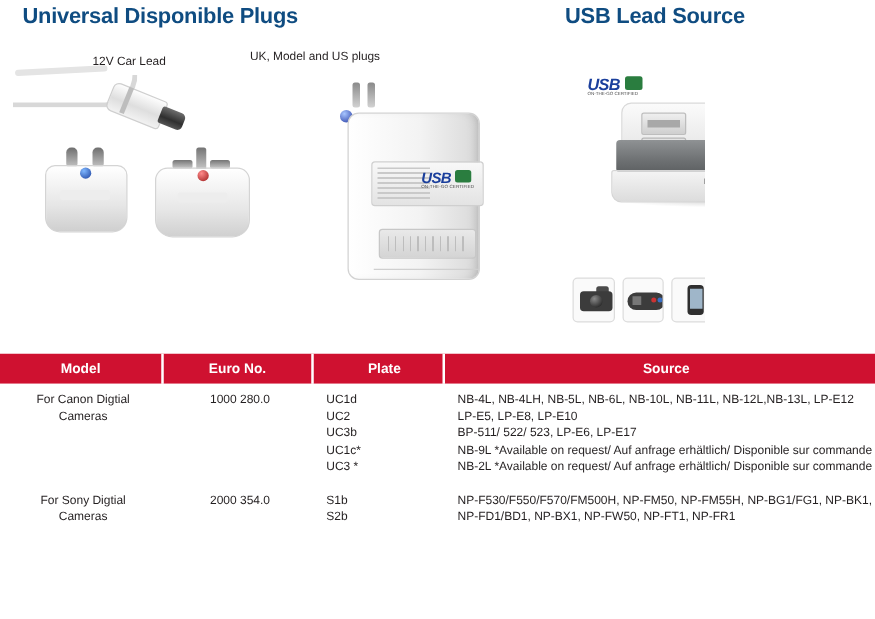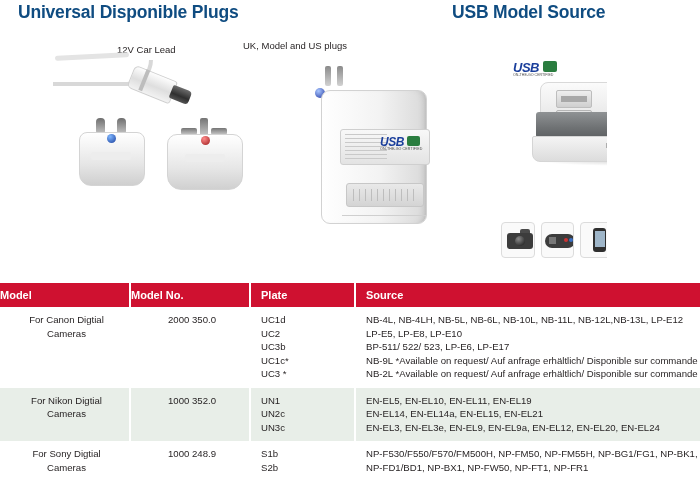--- a/index.html
+++ b/index.html
@@ -37,21 +37,20 @@
   }
   #caption-car { left: 74px; top: 44px; }
   #caption-plugs { left: 200px; top: 40px; }
 
   
   .photo-area {
     position: absolute;
     left: 0; top: 0;
     width: 564px; height: 277px;
     overflow: hidden;
-    margin-left: 43px;
   }
 
   
   .car-cable {
     position: absolute;
     left: 10px; top: 50px;
     width: 130px; height: 42px;
   }
   .car-cable .wire {
     position: absolute;
@@ -444,25 +443,25 @@
     width: 700px;
     table-layout: fixed;
     font-size: 9.6px;
   }
   table.spec th {
     background: #cf1130;
     color: #ffffff;
     font-size: 11px;
     font-weight: bold;
     height: 24px;
-    text-align: left;
+    text-align: center;
     padding: 0 0 0 10px;
     border-right: 2px solid #ffffff;
   }
-  table.spec th.c { text-align: left; padding-left: 0; }
+  table.spec th.c { text-align: center; padding-left: 0; }
   table.spec th:last-child { border-right: none; }
   table.spec td {
     vertical-align: top;
     padding: 6px 6px 7px 10px;
     border-right: 2px solid #ffffff;
     line-height: 13.5px;
     color: #231f20;
   }
   table.spec td:last-child { border-right: none; }
   tr.row-a td { background: #ffffff; }
@@ -473,21 +472,21 @@
   td.battery { white-space: nowrap; }
   .colw1 { width: 130px; }
   .colw2 { width: 120px; }
   .colw3 { width: 105px; }
   .colw4 { width: 345px; }
 </style>
 </head>
 <body>
 
 <div class="heading" id="heading-left">Universal Disponible Plugs</div>
-<div class="heading" id="heading-right">USB Model Source</div>
+<div class="heading" id="heading-right">USB Lead Source</div>
 
 <div class="photo-area">
 
   <div class="caption" id="caption-car">12V Car Lead</div>
   <div class="caption" id="caption-plugs">UK, Model and US plugs</div>
 
   <div class="car-cable">
     <div class="wire"></div>
     <div class="wire2"></div>
   </div>
@@ -595,39 +594,33 @@
   <table class="spec">
     <colgroup>
       <col class="colw1">
         <col class="colw2">
         <col class="colw3">
         <col class="colw4">
     </colgroup>
     <thead>
       <tr>
         <th class="c">Model</th>
-        <th class="c">Model No.</th>
+        <th class="c">Euro No.</th>
         <th>Plate</th>
         <th>Source</th>
       </tr>
     </thead>
     <tbody>
       <tr class="row-a">
         <td class="model">For Canon Digtial<br>Cameras</td>
-        <td class="modelno">2000 350.0</td>
+        <td class="modelno">1000 280.0</td>
         <td class="plate">UC1d<br>UC2<br>UC3b<br>UC1c*<br>UC3 *</td>
         <td class="battery">NB-4L, NB-4LH, NB-5L, NB-6L, NB-10L, NB-11L, NB-12L,NB-13L, LP-E12<br>LP-E5, LP-E8, LP-E10<br>BP-511/ 522/ 523, LP-E6,  LP-E17<br>NB-9L  *Available on request/ Auf anfrage erhältlich/ Disponible sur commande<br>NB-2L  *Available on request/ Auf anfrage erhältlich/ Disponible sur commande</td>
       </tr>
-      <tr class="row-b">
-        <td class="model">For Nikon Digtial<br>Cameras</td>
-        <td class="modelno">1000 352.0</td>
-        <td class="plate">UN1<br>UN2c<br>UN3c</td>
-        <td class="battery">EN-EL5, EN-EL10, EN-EL11, EN-EL19<br>EN-EL14, EN-EL14a, EN-EL15, EN-EL21<br>EN-EL3, EN-EL3e, EN-EL9, EN-EL9a, EN-EL12, EN-EL20, EN-EL24</td>
-      </tr>
       <tr class="row-a">
         <td class="model">For Sony Digtial<br>Cameras</td>
-        <td class="modelno">1000 248.9</td>
+        <td class="modelno">2000 354.0</td>
         <td class="plate">S1b<br>S2b</td>
         <td class="battery">NP-F530/F550/F570/FM500H, NP-FM50, NP-FM55H, NP-BG1/FG1, NP-BK1,<br>NP-FD1/BD1, NP-BX1, NP-FW50, NP-FT1, NP-FR1</td>
       </tr>
     </tbody>
   </table>
 </div>
 
 </body></html>

